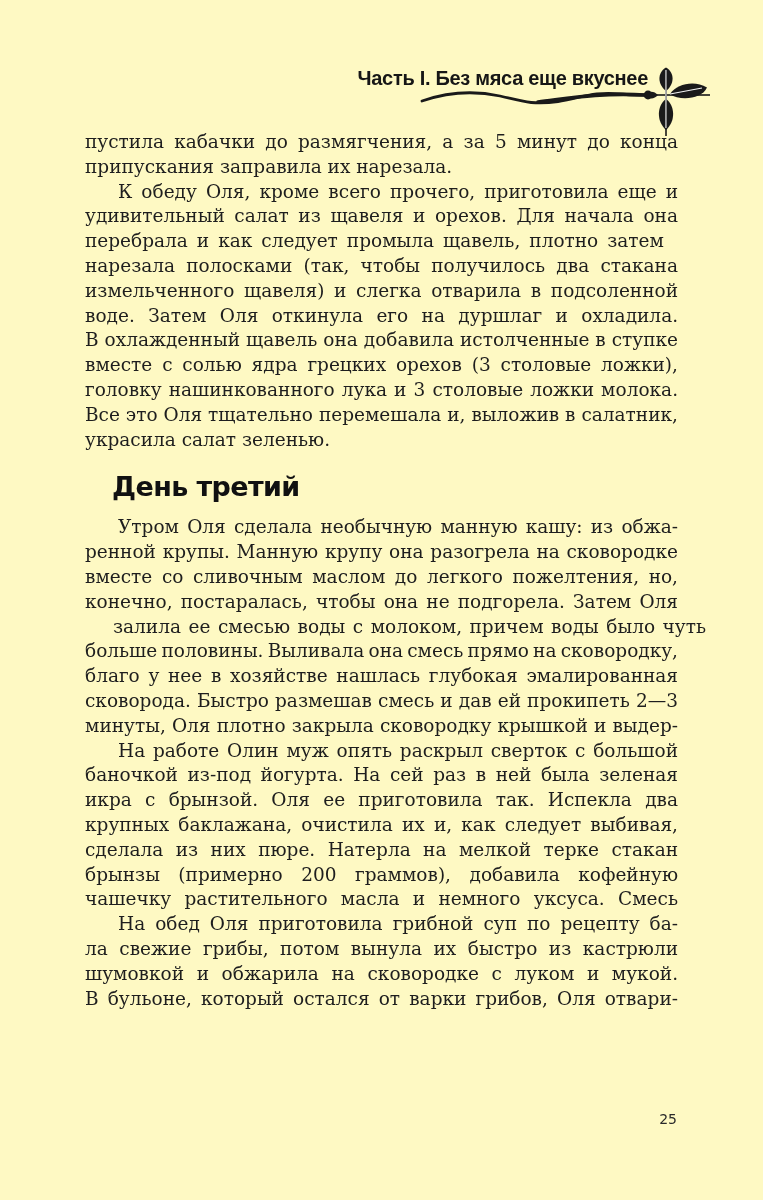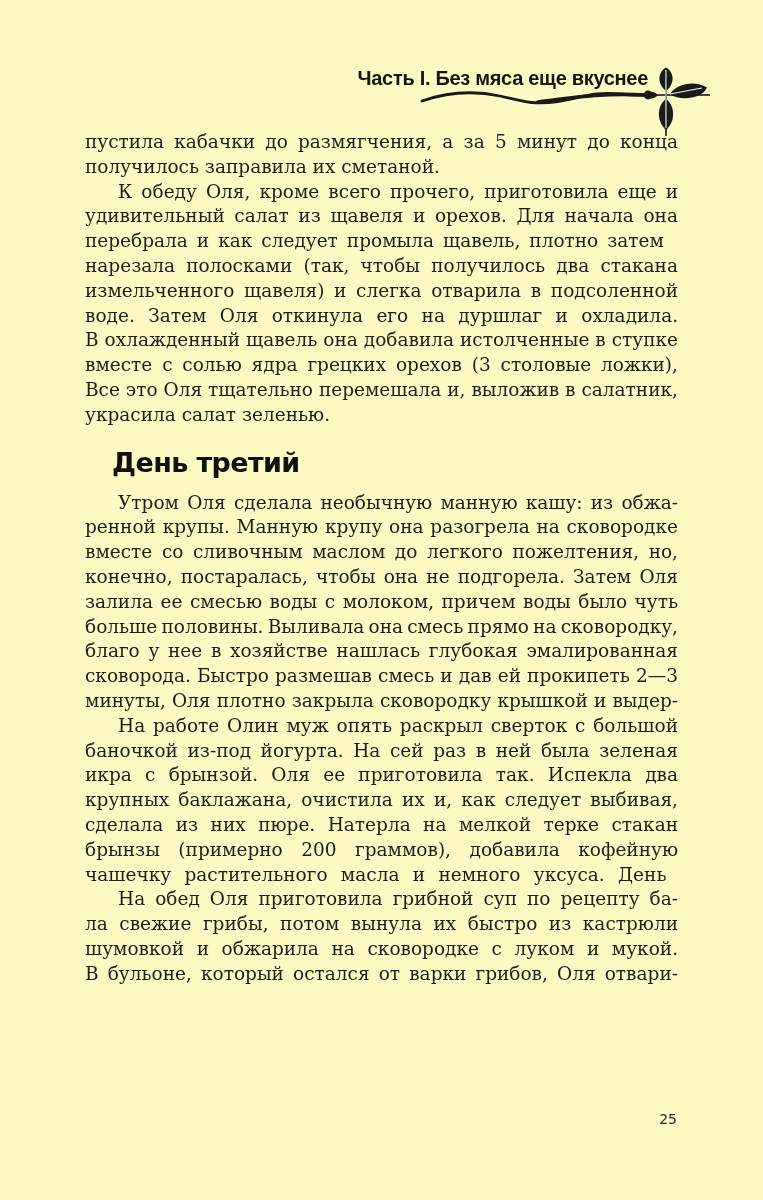--- a/index.html
+++ b/index.html
@@ -89,54 +89,55 @@
     <path d="M252,30 C259,20 276,16 289,23.5 C284,35 262,37.5 252,30 Z" fill="#1a1a1a"></path>
     <path d="M240,31 C236,26.5 230.5,26.5 227,31 C230.5,35.5 236,35.5 240,31 Z" fill="#1a1a1a"></path>
 
     <rect x="247.4" y="6" width="1.1" height="58" fill="#f4f4f4"></rect>
     <path d="M252,30 L284,24" stroke="#f4f4f4" stroke-width="1.1" fill="none"></path>
   </svg>
 
   <main class="text-block">
       <div class="paragraph">
         <div class="line" style="word-spacing: 4.34px;">пустила кабачки до размягчения, а за 5 минут до конца</div>
-        <div class="line last">получилось заправила их сметаной.</div>
+        <div class="line last">припускания заправила их нарезала.</div>
       </div>
       <div class="paragraph">
         <div class="line indent" style="word-spacing: 3.17px;">К обеду Оля, кроме всего прочего, приготовила еще и</div>
         <div class="line" style="word-spacing: 3.73px;">удивительный салат из щавеля и орехов. Для начала она</div>
         <div class="line" style="word-spacing: 3.11px;">перебрала и как следует промыла щавель, плотно затем</div>
         <div class="line" style="word-spacing: 5.3px;">нарезала полосками (так, чтобы получилось два стакана</div>
         <div class="line" style="word-spacing: 3.84px;">измельченного щавеля) и слегка отварила в подсоленной</div>
         <div class="line" style="word-spacing: 7.53px;">воде. Затем Оля откинула его на дуршлаг и охладила.</div>
         <div class="line" style="word-spacing: 0.09px;">В охлажденный щавель она добавила истолченные в ступке</div>
         <div class="line" style="word-spacing: 3.96px;">вместе с солью ядра грецких орехов (3 столовые ложки),</div>
+        <div class="line" style="word-spacing: 1.22px;">головку нашинкованного лука и 3 столовые ложки молока.</div>
         <div class="line" style="word-spacing: 0.05px;">Все это Оля тщательно перемешала и, выложив в салатник,</div>
         <div class="line last">украсила салат зеленью.</div>
       </div>
       <h2 class="section-heading">День третий</h2>
       <div class="paragraph">
         <div class="line indent" style="word-spacing: 2.31px;">Утром Оля сделала необычную манную кашу: из обжа-</div>
         <div class="line" style="word-spacing: 0.83px;">ренной крупы. Манную крупу она разогрела на сковородке</div>
         <div class="line" style="word-spacing: 3.7px;">вместе со сливочным маслом до легкого пожелтения, но,</div>
         <div class="line" style="word-spacing: 2.3px;">конечно, постаралась, чтобы она не подгорела. Затем Оля</div>
-        <div class="line" style="word-spacing: 1.62px;">залила ее смесью воды с молоком, причем воды было чуть</div>
+        <div class="line" style="word-spacing: 1.62px; margin-left: 28px;">залила ее смесью воды с молоком, причем воды было чуть</div>
         <div class="line" style="word-spacing: -1.68px;">больше половины. Выливала она смесь прямо на сковородку,</div>
         <div class="line" style="word-spacing: 2.81px;">благо у нее в хозяйстве нашлась глубокая эмалированная</div>
         <div class="line" style="word-spacing: 0.23px;">сковорода. Быстро размешав смесь и дав ей прокипеть 2—3</div>
         <div class="line" style="word-spacing: 0.26px;">минуты, Оля плотно закрыла сковородку крышкой и выдер-</div>
       </div>
       <div class="paragraph">
         <div class="line indent" style="word-spacing: 1.92px;">На работе Олин муж опять раскрыл сверток с большой</div>
         <div class="line" style="word-spacing: 3.71px;">баночкой из-под йогурта. На сей раз в ней была зеленая</div>
         <div class="line" style="word-spacing: 7.37px;">икра с брынзой. Оля ее приготовила так. Испекла два</div>
         <div class="line" style="word-spacing: 3.32px;">крупных баклажана, очистила их и, как следует выбивая,</div>
         <div class="line" style="word-spacing: 6.57px;">сделала из них пюре. Натерла на мелкой терке стакан</div>
         <div class="line" style="word-spacing: 12.61px;">брынзы (примерно 200 граммов), добавила кофейную</div>
-        <div class="line" style="word-spacing: 7.46px;">чашечку растительного масла и немного уксуса. День</div>
+        <div class="line" style="word-spacing: 7.46px;">чашечку растительного масла и немного уксуса. Смесь</div>
       </div>
       <div class="paragraph">
         <div class="line indent" style="word-spacing: 4.13px;">На обед Оля приготовила грибной суп по рецепту ба-</div>
         <div class="line" style="word-spacing: 5.67px; text-align: center;">ла свежие грибы, потом вынула их быстро из кастрюли</div>
         <div class="line" style="word-spacing: 6.73px;">шумовкой и обжарила на сковородке с луком и мукой.</div>
         <div class="line" style="word-spacing: 3.23px;">В бульоне, который остался от варки грибов, Оля отвари-</div>
       </div>
     </main>
 
   <div class="page-number">25</div>

